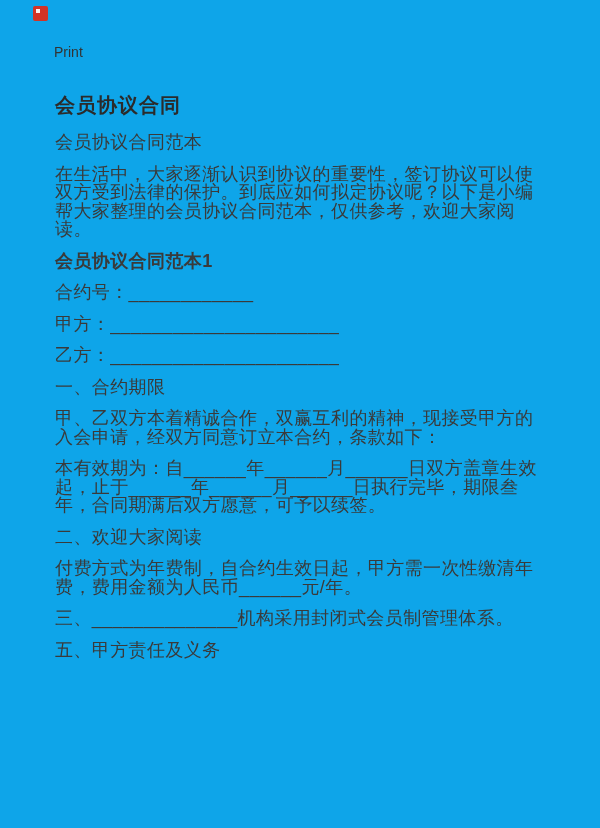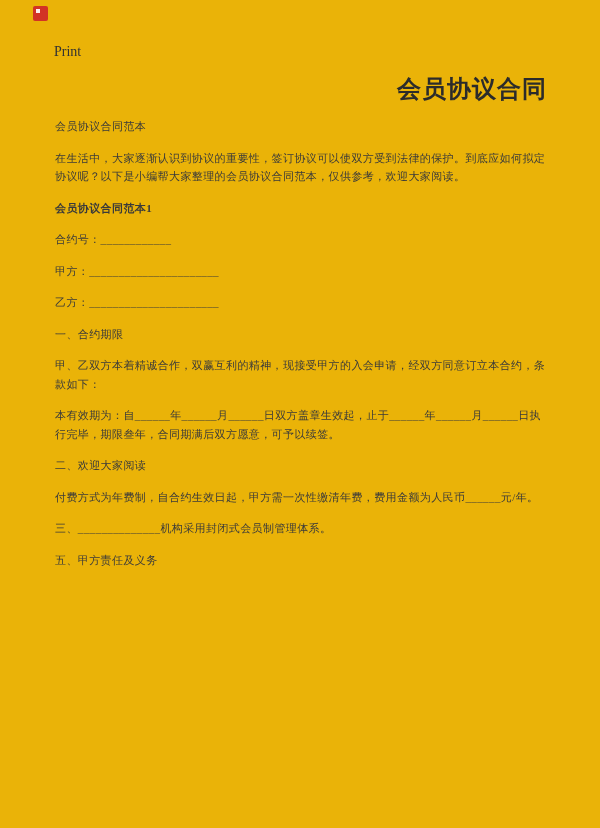--- a/index.html
+++ b/index.html
@@ -4,22 +4,22 @@
 <style>
   html, body {
     margin: 0;
     padding: 0;
     background: #ffffff;
   }
   .page {
     position: relative;
     width: 600px;
     height: 828px;
-    background: #eab308;
-    font-family: Liberation Serif, serif;
+    background: #0ea5e9;
+    font-family: Liberation Sans, sans-serif;
     color: #3a3a3a;
     overflow: hidden;
   }
   .logo-badge {
     position: absolute;
     left: 33px;
     top: 6px;
     width: 15px;
     height: 15px;
     background: #d23325;
@@ -42,31 +42,31 @@
     color: #333333;
     cursor: pointer;
   }
   .content {
     position: absolute;
     left: 55px;
     top: 76px;
     width: 492px;
   }
   .doc-title {
-    margin: 0 0 15px 0;
-    text-align: right;
-    font-size: 24px;
+    margin: 16px 0 15px 0;
+    text-align: left;
+    font-size: 20px;
     font-weight: bold;
     color: #2b2b2b;
     letter-spacing: 1px;
     line-height: 26px;
   }
   .content p {
     margin: 12px 0 13px 0;
-    font-size: 11px;
+    font-size: 18px;
     line-height: 18.5px;
     letter-spacing: 0.4px;
   }
   .content p.bold {
     font-weight: bold;
   }
   .blank-line {
     white-space: pre-wrap;
   }
 </style>

